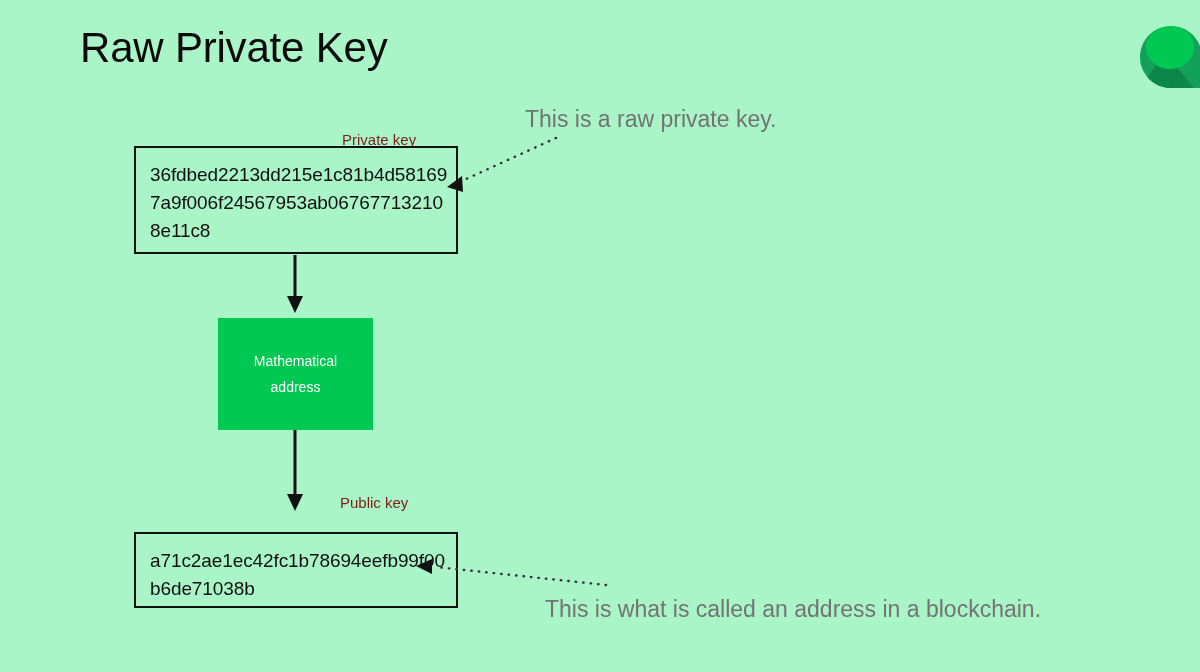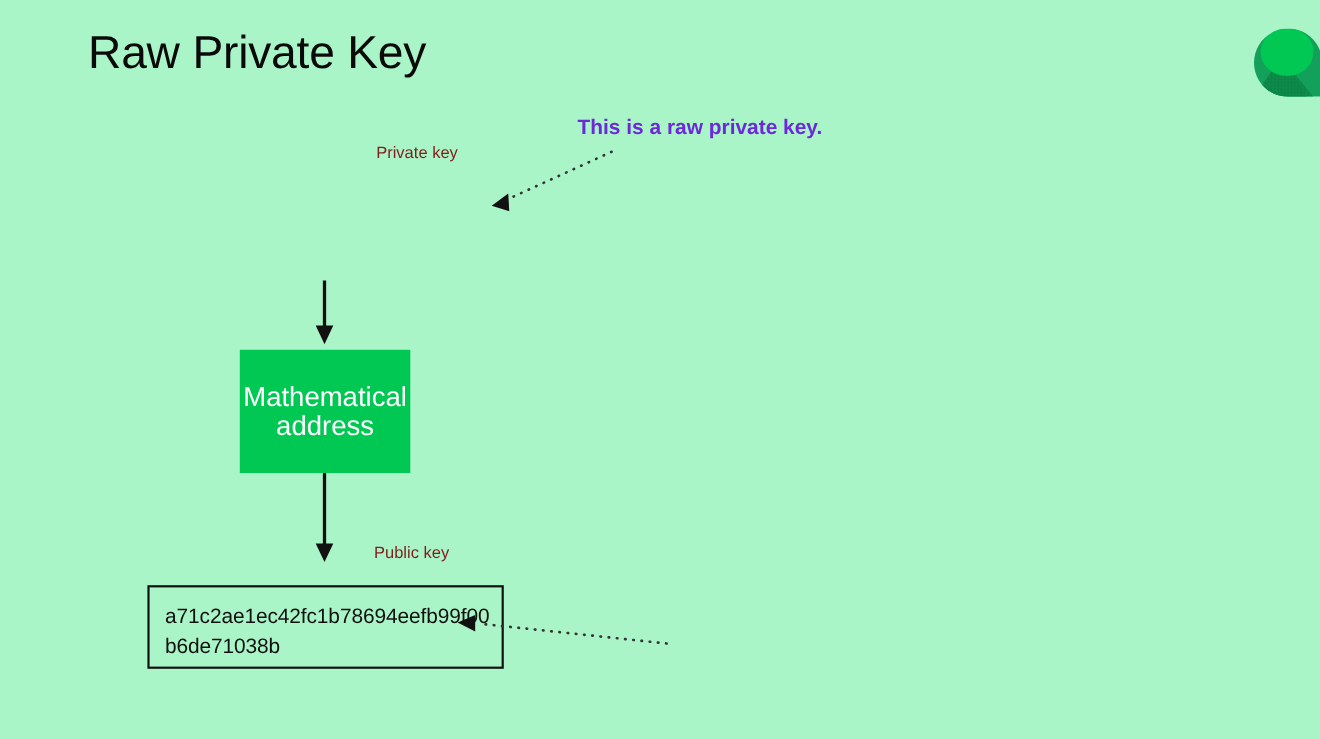--- a/index.html
+++ b/index.html
@@ -91,31 +91,30 @@
     width: 155px;
     height: 112px;
     background: #00c853;
     display: flex;
     align-items: center;
     justify-content: center;
     text-align: center;
   }
   #math-function-label {
     color: #ffffff;
-    font-size: 25px;
+    font-size: 14px;
     line-height: 26px;
     font-family: "Liberation Sans", sans-serif;
   }
   
   .annotation {
     position: absolute;
-    font-size: 19px;
-    color: #6d28d9;
+    font-size: 23px;
+    color: #737373;
     white-space: nowrap;
-    font-weight: bold;
   }
   #annotation-private {
     left: 499px;
     top: 106px;
   }
   #annotation-public {
     left: 519px;
     top: 596px;
   }
   
@@ -149,36 +148,42 @@
       <g clip-path="url(#dropClip)">
         <rect x="0" y="0" width="62" height="62" fill="#13a05a"></rect>
         <path d="M0 62 L26 24 L48 62 Z" fill="url(#dots)"></path>
         <path d="M12 62 L33 36 L54 62 Z" fill="url(#dots)" opacity="0.9"></path>
         <path d="M31 0 C44 0 54 9 54 21 C54 34 43 43 30 43 C16 43 6 33 6 21 C6 9 17 0 31 0 Z" fill="#00c853"></path>
       </g>
     </svg>
   </div>
 
   <div class="box-label" id="private-key-label">Private key</div>
+  <div class="key-box" id="private-key-box">
+    <div class="key-text">
+      <span>36fdbed2213dd215e1c81b4d581</span><wbr><span>697a9f006f24567953ab067677</span><wbr><span>132108e11c8</span>
+    </div>
+  </div>
 
   <div id="math-function-box">
     <div id="math-function-label">
       <span>Mathematical</span><br>
       <span>address</span>
     </div>
   </div>
 
   <div class="box-label" id="public-key-label">Public key</div>
   <div class="key-box" id="public-key-box">
     <div class="key-text">
       <span>a71c2ae1ec42fc1b78694eefb99</span><wbr><span>f00b6de71038b</span>
     </div>
   </div>
 
   <div class="annotation" id="annotation-private">This is a raw private key.</div>
+  <div class="annotation" id="annotation-public">This is what is called an address in a blockchain.</div>
 
   <svg id="connector-layer" xmlns="http://www.w3.org/2000/svg">
 
     <g>
       <line x1="269" y1="255" x2="269" y2="300" stroke="#111111" stroke-width="3"></line>
       <polygon points="269,313 261,296 277,296" fill="#111111"></polygon>
     </g>
 
     <g>
       <line x1="269" y1="430" x2="269" y2="497" stroke="#111111" stroke-width="3"></line>

